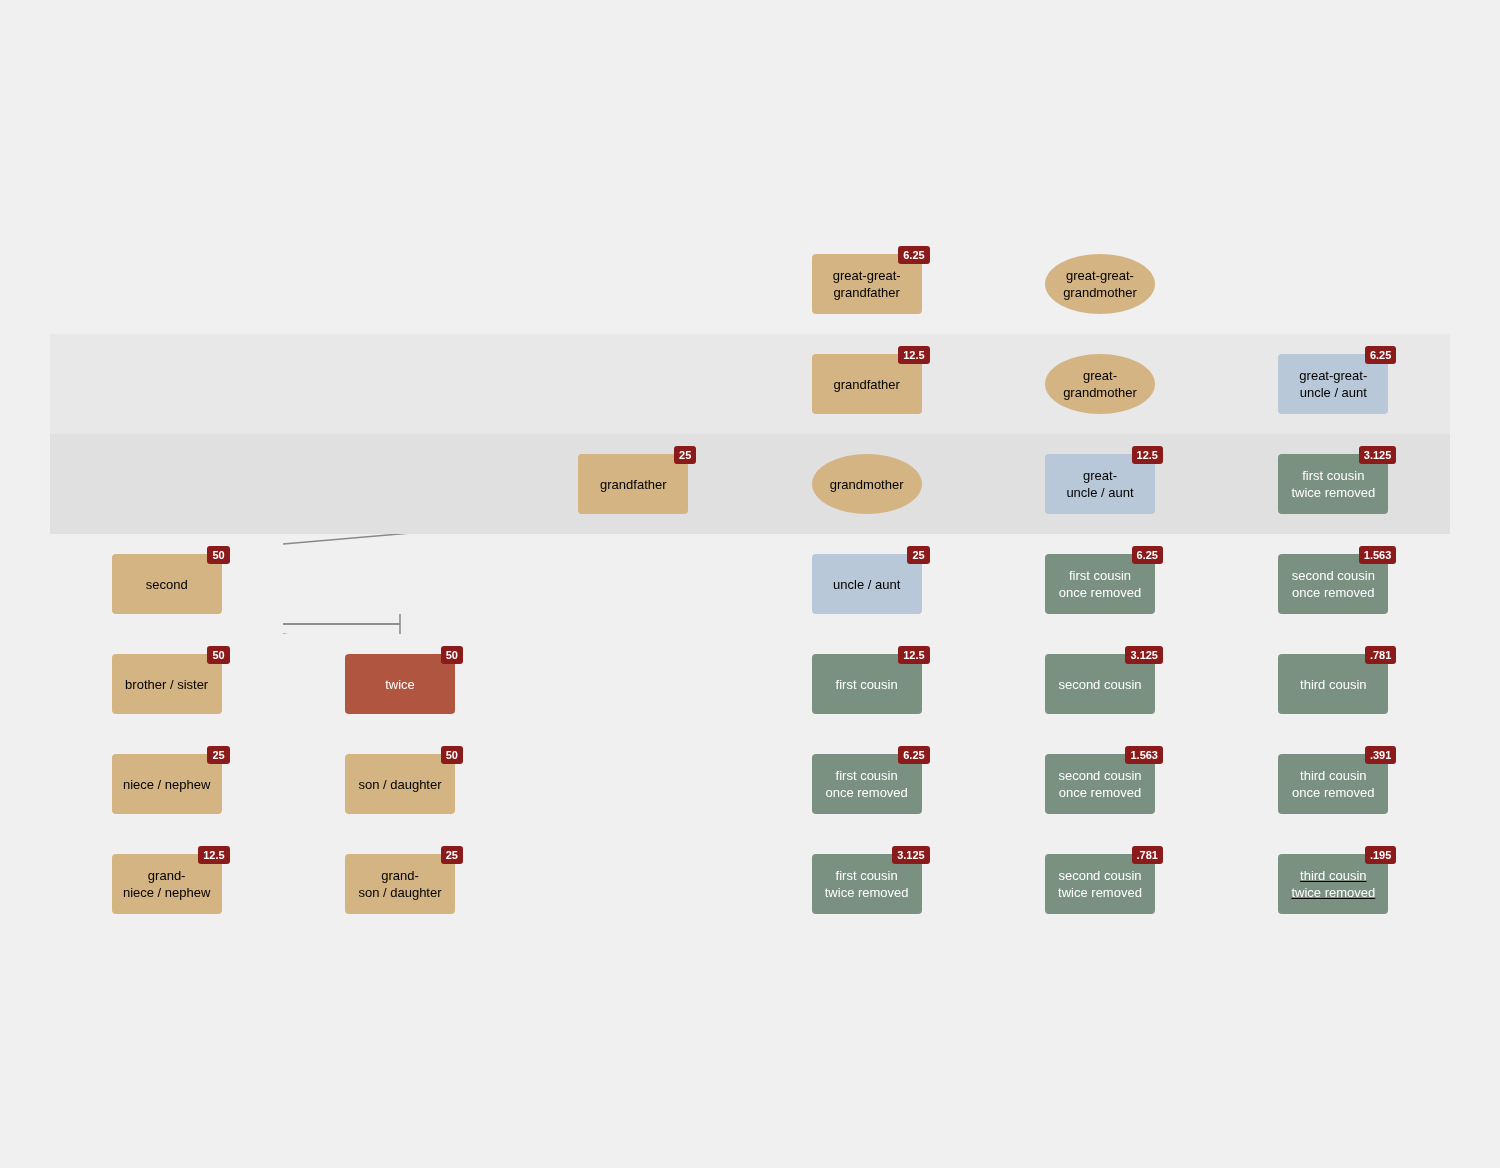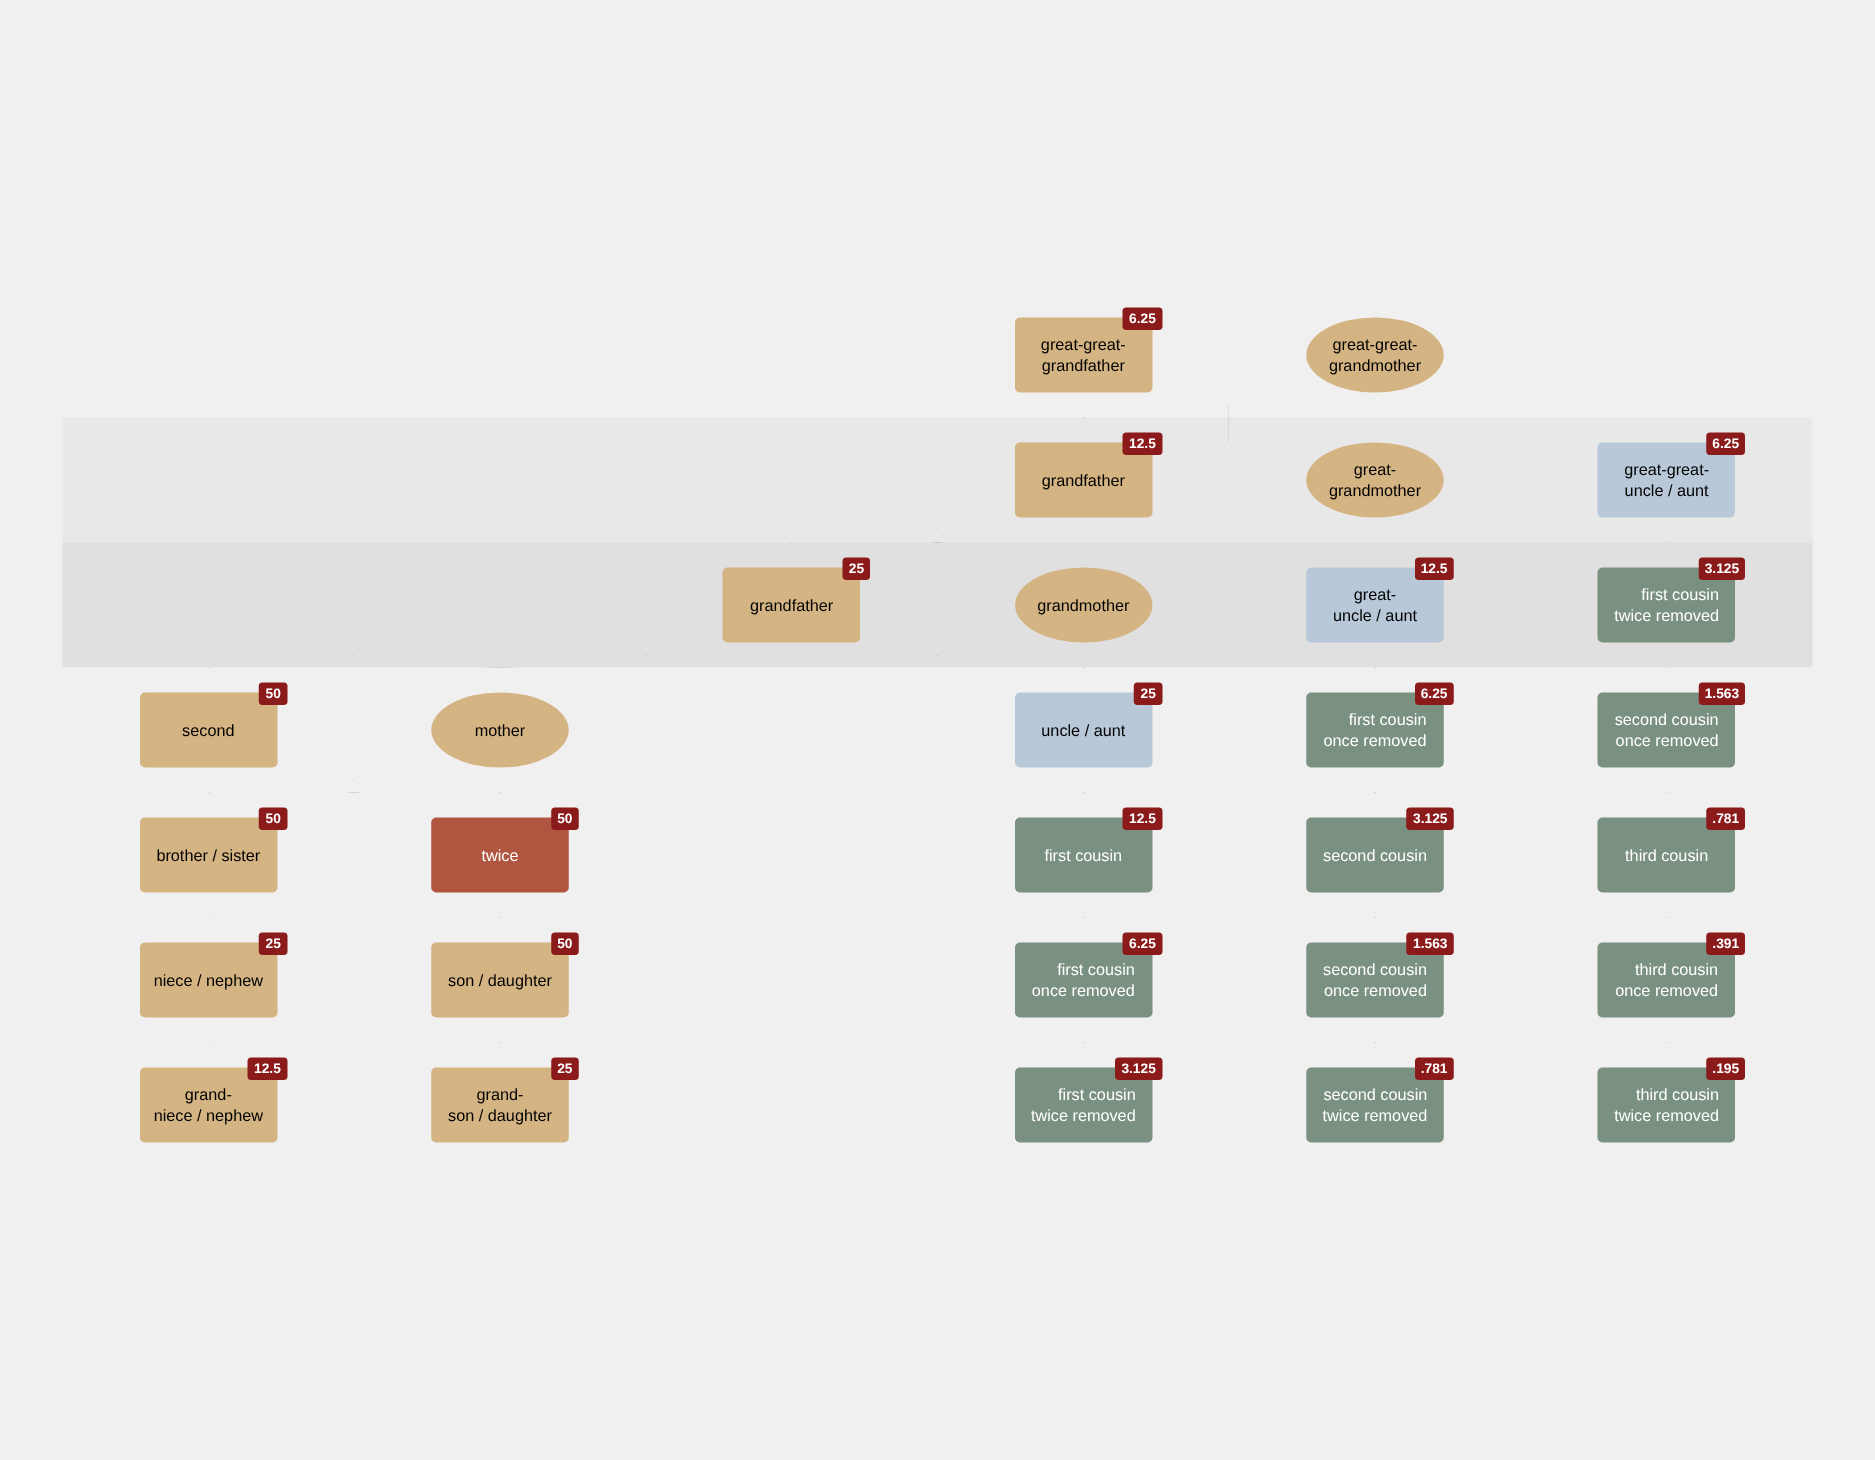--- a/index.html
+++ b/index.html
@@ -89,21 +89,20 @@
     }
     .color-tan-ellipse {
       background: #d4b483;
     }
     .color-blue {
       background: #b8c8d8;
     }
     .color-green {
       background: #7a9080;
       color: #fff;
-      text-align: right;
     }
     .color-self {
       background: #b05540;
       color: #fff;
     }
 
     
     .badge {
       position: absolute;
       top: -8px;
@@ -238,25 +237,20 @@
         <span class="node-label">first cousin<br>twice removed</span>
       </div>
     </div>
 
     <div class="cell row-3" style="grid-column:1; grid-row:4;" id="cell-father">
       <div class="node node-rect color-tan" id="node-father">
         <span class="badge">50</span>
         <span class="node-label">second</span>
       </div>
     </div>
-    <div class="cell row-3" style="grid-column:2; grid-row:4;" id="cell-mother">
-      <div class="node node-ellipse color-tan-ellipse" id="node-mother">
-        <span class="node-label">mother</span>
-      </div>
-    </div>
     <div class="cell row-3" style="grid-column:3; grid-row:4;"></div>
     <div class="cell row-3" style="grid-column:4; grid-row:4;" id="cell-ua">
       <div class="node node-rect color-blue" id="node-ua">
         <span class="badge">25</span>
         <span class="node-label">uncle / aunt</span>
       </div>
     </div>
     <div class="cell row-3" style="grid-column:5; grid-row:4;" id="cell-fcoror">
       <div class="node node-rect color-green" id="node-fcoror">
         <span class="badge">6.25</span>
@@ -352,21 +346,21 @@
         <span class="badge">3.125</span>
         <span class="node-label">first cousin<br>twice removed</span>
       </div>
     </div>
     <div class="cell row-6" style="grid-column:5; grid-row:7;" id="cell-sctr">
       <div class="node node-rect color-green" id="node-sctr">
         <span class="badge">.781</span>
         <span class="node-label">second cousin<br>twice removed</span>
       </div>
     </div>
-    <div class="cell row-6" style="grid-column:6; grid-row:7;" id="cell-tctr">
+    <div class="cell row-6" style="grid-column:6; grid-row:7;text-decoration:underline;" id="cell-tctr">
       <div class="node node-rect color-green" id="node-tctr">
         <span class="badge">.195</span>
         <span class="node-label">third cousin<br>twice removed</span>
       </div>
     </div>
 
   </div>
 </div>
 
 </body></html>

